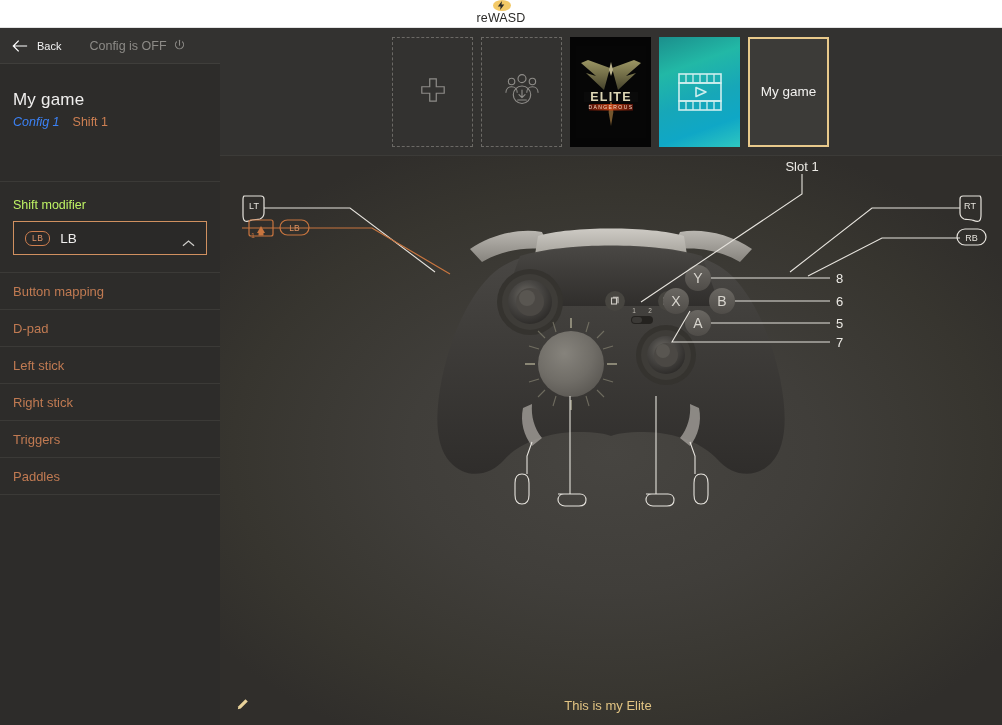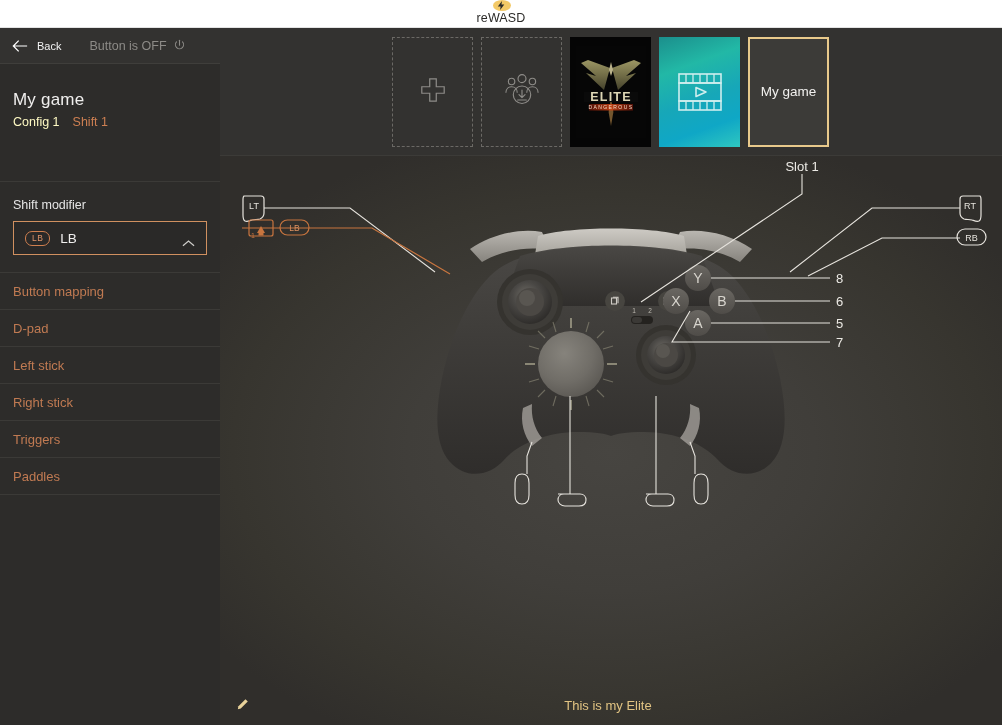--- a/index.html
+++ b/index.html
@@ -47,25 +47,25 @@
   .back-label { font-size: 11px; color: #f2f2f2; }
   .remap {
     margin-left: 28px; display: flex; align-items: center; gap: 6px;
     font-size: 12.5px; color: #8d8b87;
   }
   .power-ico { width: 13px; height: 13px; color: #8d8b87; }
 
   .game-block { padding: 26px 0 0 13px; height: 118px; border-bottom: 1px solid #3b3a37; }
   .game-name { font-size: 17px; color: #f0efee; font-weight: 400; letter-spacing: .2px; }
   .game-sub { margin-top: 5px; font-size: 12.5px; display: flex; gap: 13px; }
-  .cfg { color: #fef9c3; }
+  .cfg { color: #3b82f6; font-style: italic; }
   .shf { color: #cd7f52; }
 
   .shift-sec { padding: 16px 13px 0 13px; }
-  .shift-title { font-size: 12.5px; color: #e5e5e5; margin-bottom: 9px; }
+  .shift-title { font-size: 12.5px; color: #bef264; margin-bottom: 9px; }
   .shift-drop {
     height: 34px; border: 1px solid #d09060; background: #2a2928;
     display: flex; align-items: center; padding: 0 11px; cursor: pointer;
   }
   .chip {
     border: 1px solid #cf7f4f; border-radius: 7px;
     padding: 1px 6px; font-size: 8.5px; color: #e0956a;
     letter-spacing: .4px; line-height: 11px;
   }
   .drop-val { margin-left: 10px; font-size: 13.5px; color: #f0efee; }
@@ -163,21 +163,21 @@
     <div class="side-top">
       <div class="back-btn">
         <span class="back-arrow">
           <svg viewBox="0 0 18 14" width="16" height="14" aria-hidden="true">
             <path d="M7.5 1L1.5 7l6 6M1.5 7H17" fill="none" stroke="currentColor" stroke-width="1.4"></path>
           </svg>
         </span>
         <span class="back-label">Back</span>
       </div>
       <div class="remap">
-        <span>Button is OFF</span>
+        <span>Config is OFF</span>
         <span class="power-ico">
           <svg viewBox="0 0 16 16" width="13" height="13" aria-hidden="true">
             <path d="M8 1.6v6" fill="none" stroke="currentColor" stroke-width="1.3" stroke-linecap="round"></path>
             <path d="M4.3 3.6a5 5 0 1 0 7.4 0" fill="none" stroke="currentColor" stroke-width="1.3" stroke-linecap="round"></path>
           </svg>
         </span>
       </div>
     </div>
 
     <div class="game-block">

